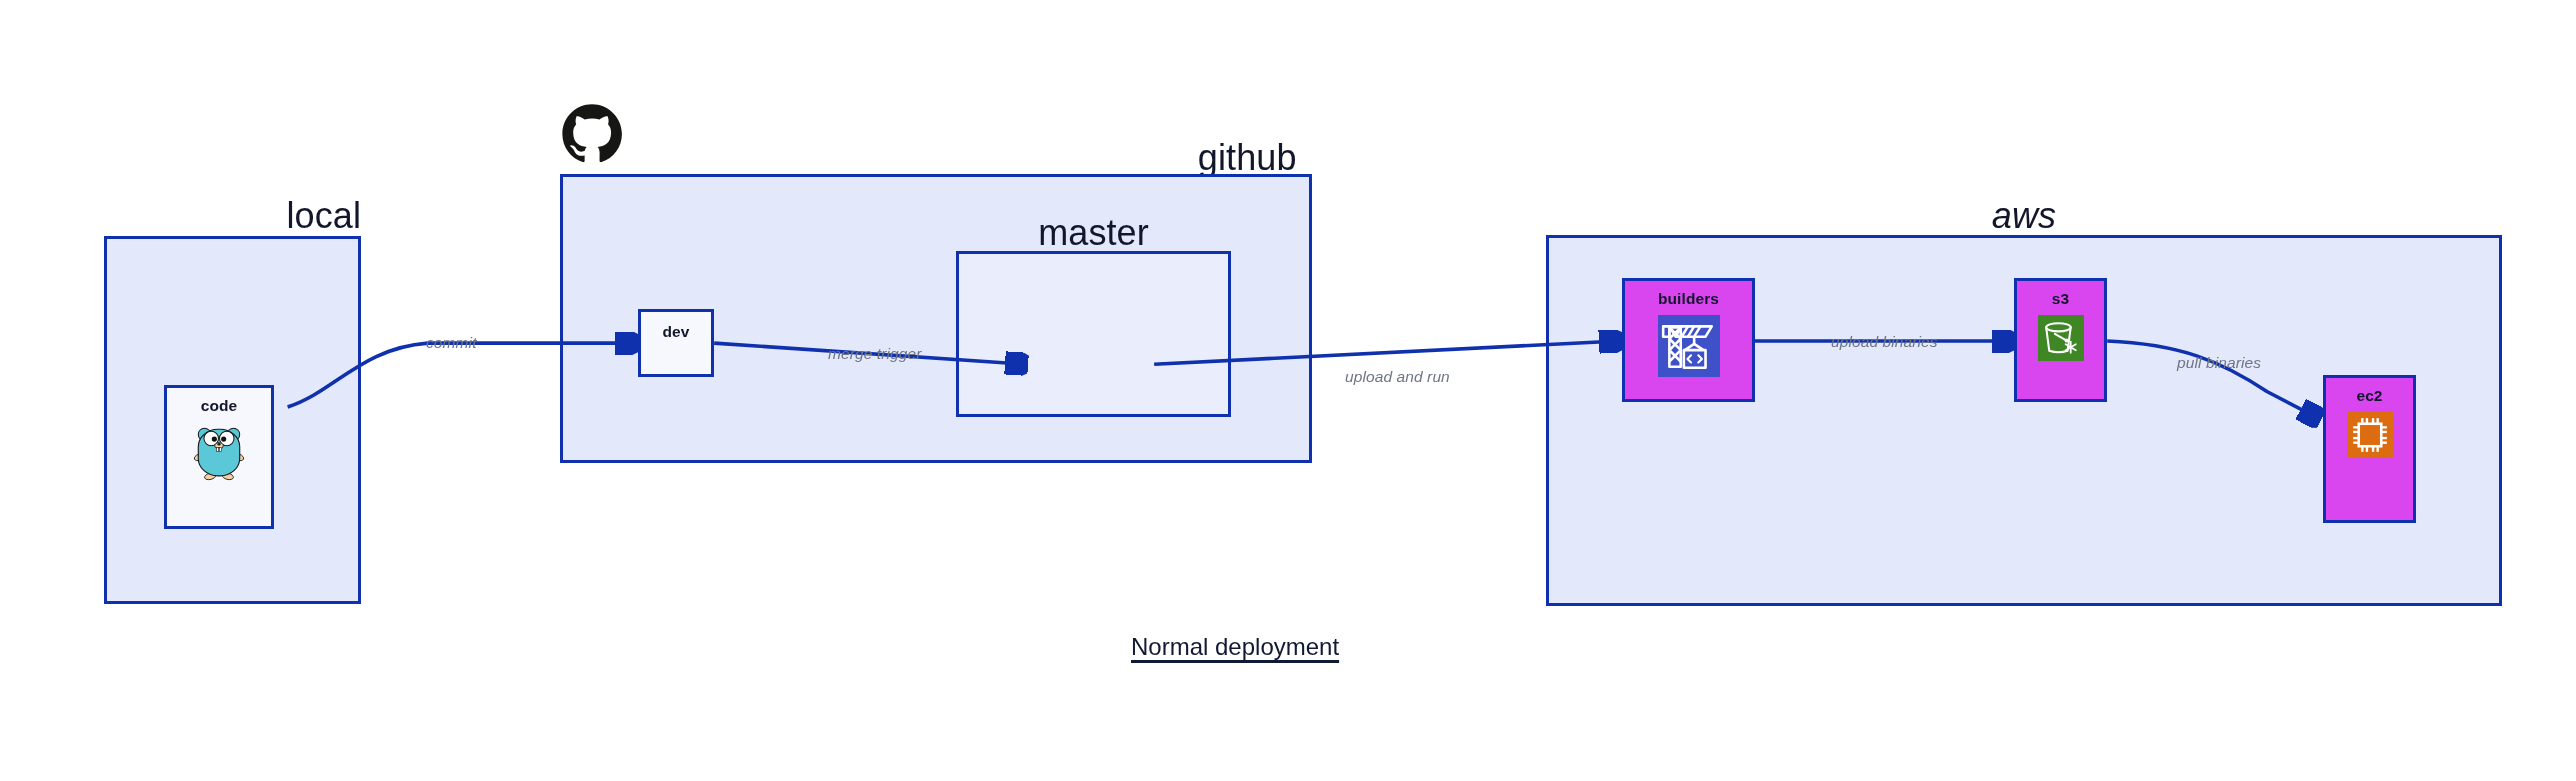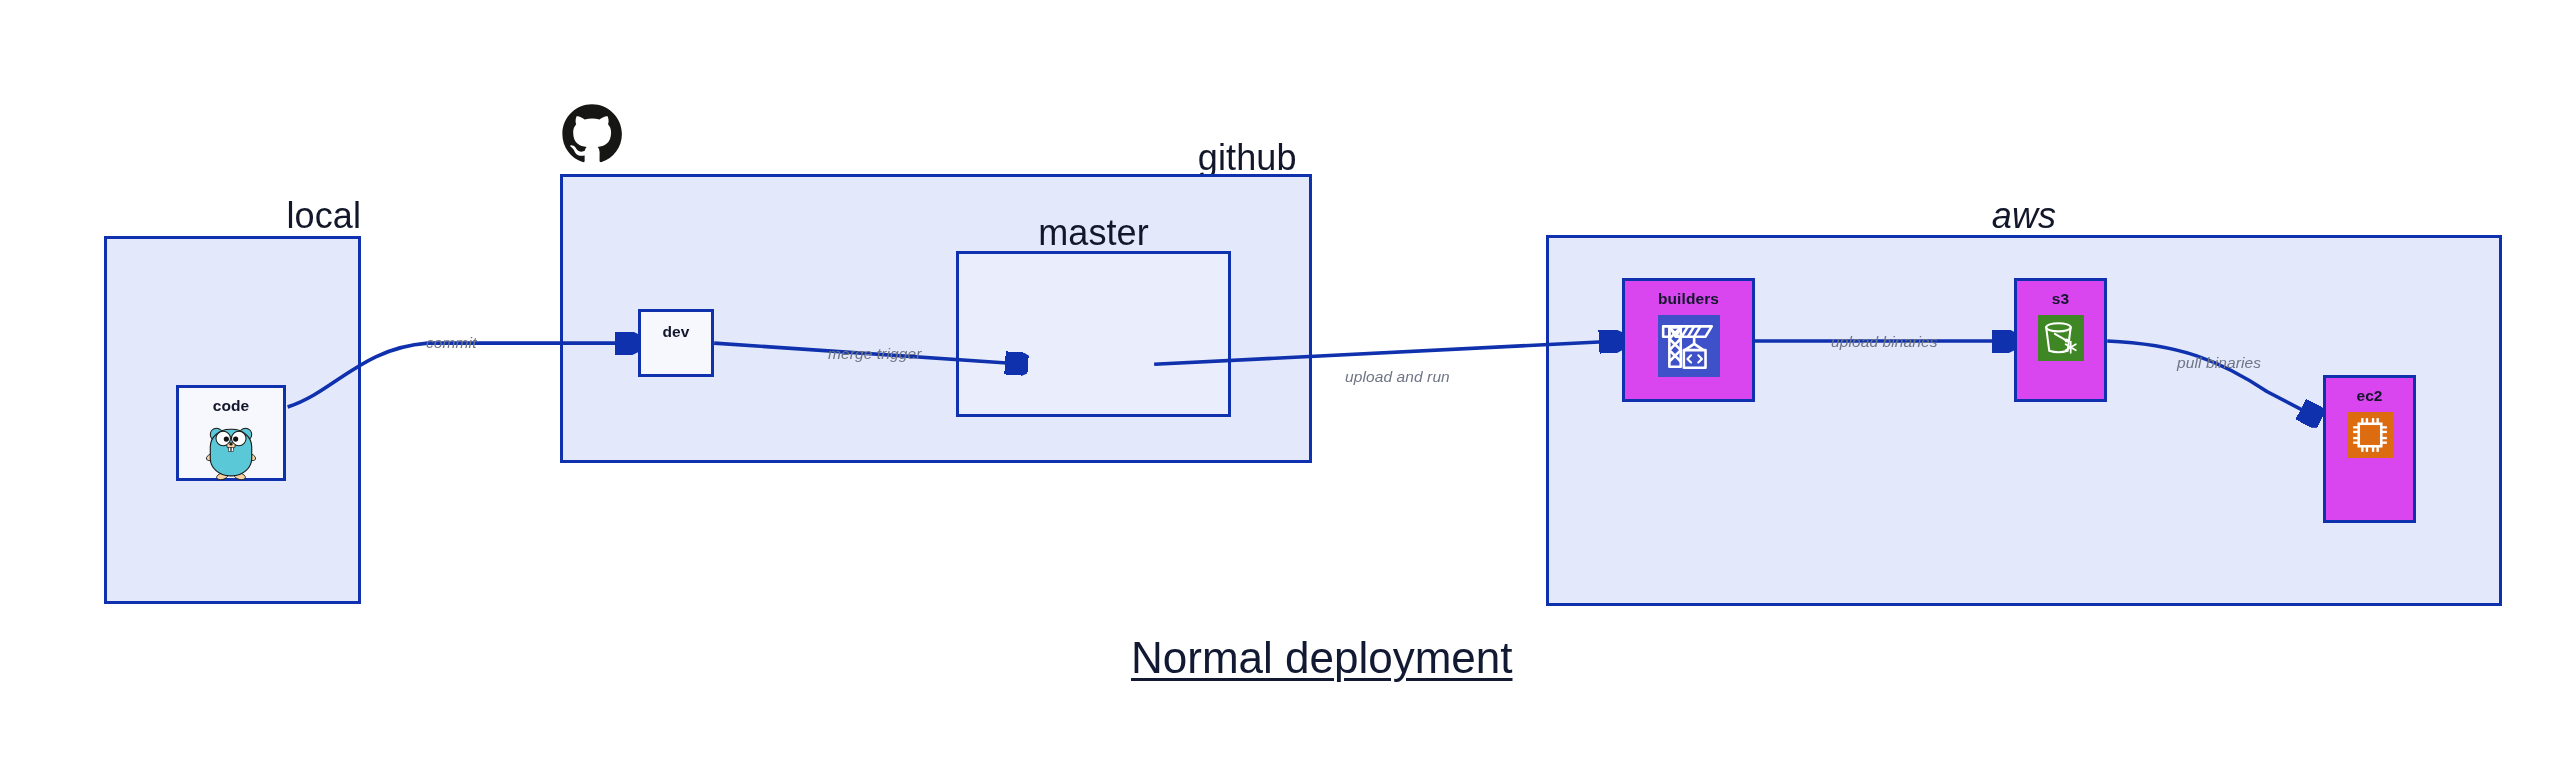--- a/index.html
+++ b/index.html
@@ -53,21 +53,21 @@
     letter-spacing: 0.1px;
   }
   .node-icon {
     display: block;
   }
 
   
   #page-title {
     position: absolute;
     color: #121a33;
-    font-size: 44px;
+    font-size: 24px;
     font-weight: 400;
     text-decoration: underline;
     text-underline-offset: 4.6px;
     text-decoration-thickness: 3.1px;
     white-space: nowrap;
   }
 
   
   .edge-label {
     position: absolute;
@@ -100,21 +100,21 @@
 </style>
 </head>
 <body>
 
 <div id="stage">
 
   <div class="cluster-label" style="left:104px; top:195px; width:257px; text-align:right;">local</div>
 
   <div class="cluster" style="left:104px; top:236px; width:257px; height:368px;"></div>
 
-  <div class="node pale" style="left:176px; top:385px; width:110px; height:96px; padding-top:9.3px;">
+  <div class="node pale" style="left:164px; top:385px; width:110px; height:144px; padding-top:9.3px;">
     <span class="node-label">code</span>
     <span class="node-icon" style="margin-top:8.2px;">
       <svg width="52" height="58" viewBox="0 0 100 112">
 
         <ellipse cx="12" cy="66" rx="10" ry="6" transform="rotate(-22 12 66)" fill="#f6d2a2" stroke="#1a1a1a" stroke-width="1.6"></ellipse>
 
         <ellipse cx="88" cy="66" rx="10" ry="6" transform="rotate(22 88 66)" fill="#f6d2a2" stroke="#1a1a1a" stroke-width="1.6"></ellipse>
 
         <ellipse cx="33" cy="103" rx="11" ry="6" transform="rotate(-14 33 103)" fill="#f6d2a2" stroke="#1a1a1a" stroke-width="1.6"></ellipse>
         <ellipse cx="67" cy="103" rx="11" ry="6" transform="rotate(14 67 103)" fill="#f6d2a2" stroke="#1a1a1a" stroke-width="1.6"></ellipse>

